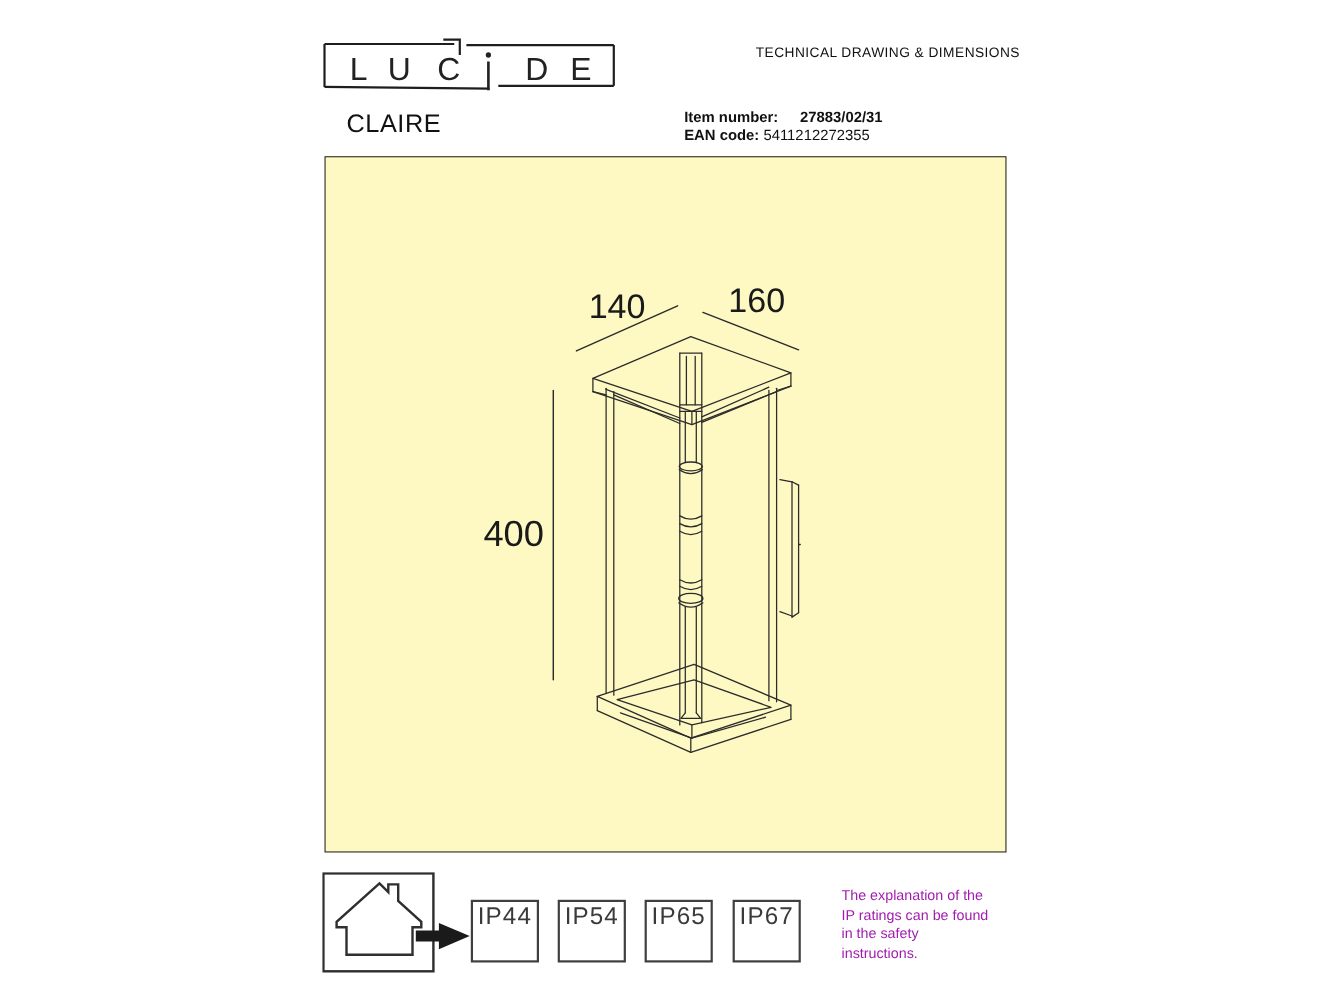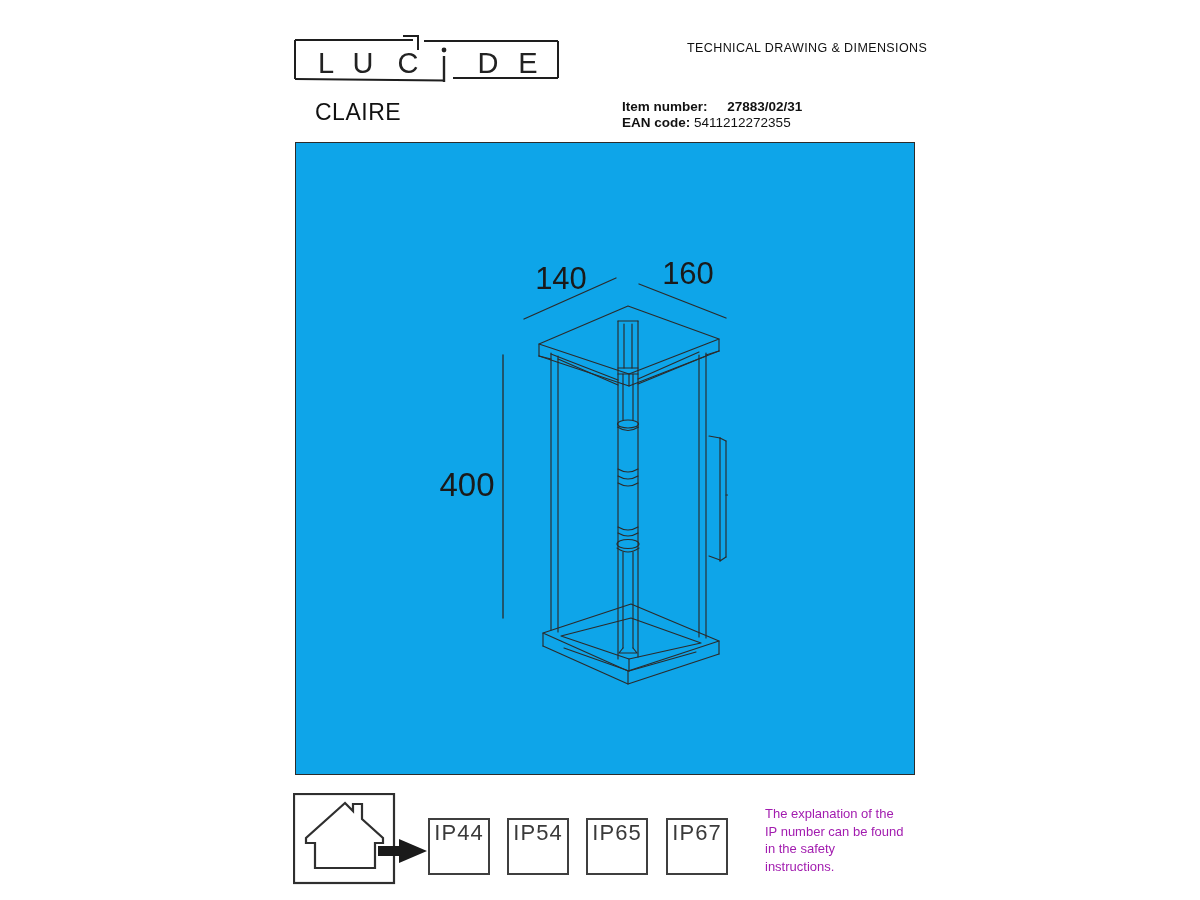--- a/index.html
+++ b/index.html
@@ -11,21 +11,21 @@
   
   .doc-title{left:687px;top:41px;font-size:12.5px;letter-spacing:.4px;color:#111;font-weight:400;}
   .product-name{left:299px;top:99px;font-size:23px;font-weight:normal;letter-spacing:.5px;color:#111;margin-left:16px;}
   .meta-block{left:592px;top:99px;font-size:13.5px;line-height:16px;color:#111;}
   .meta-row b{font-weight:bold;margin-left:30px;}
   .meta-row .val-bold{font-weight:bold;margin-left:16px;}
   .meta-row .val-reg{font-weight:normal;}
   
   .drawing-frame{
     left:295px;top:142px;width:620px;height:633px;
-    border:1.6px solid #2b2b2b;box-sizing:border-box;background:#0ea5e9;
+    border:1.6px solid #2b2b2b;box-sizing:border-box;background:#fef9c3;
   }
   .drawing-frame svg{display:block;}
   
   .ip-badge{
     top:818px;width:62px;height:57px;border:2px solid #3f3f3f;box-sizing:border-box;
     display:flex;justify-content:center;
     font-size:22px;letter-spacing:1px;color:#3a3a3a;background:#fff;
   }
   .ip-note{left:765px;top:805px;width:150px;font-size:13px;line-height:17.5px;color:#a21caf;}
   .ip-note span{display:block;}
@@ -178,18 +178,18 @@
   </div>
   <div class="abs ip-badge" style="left:586px;">
     <span>IP65</span>
   </div>
   <div class="abs ip-badge" style="left:666px;">
     <span>IP67</span>
   </div>
 
   <div class="abs ip-note">
     <span>The explanation of the</span>
-    <span>IP number can be found</span>
+    <span>IP ratings can be found</span>
     <span>in the safety</span>
     <span>instructions.</span>
   </div>
 
 </div>
 
 </body></html>

